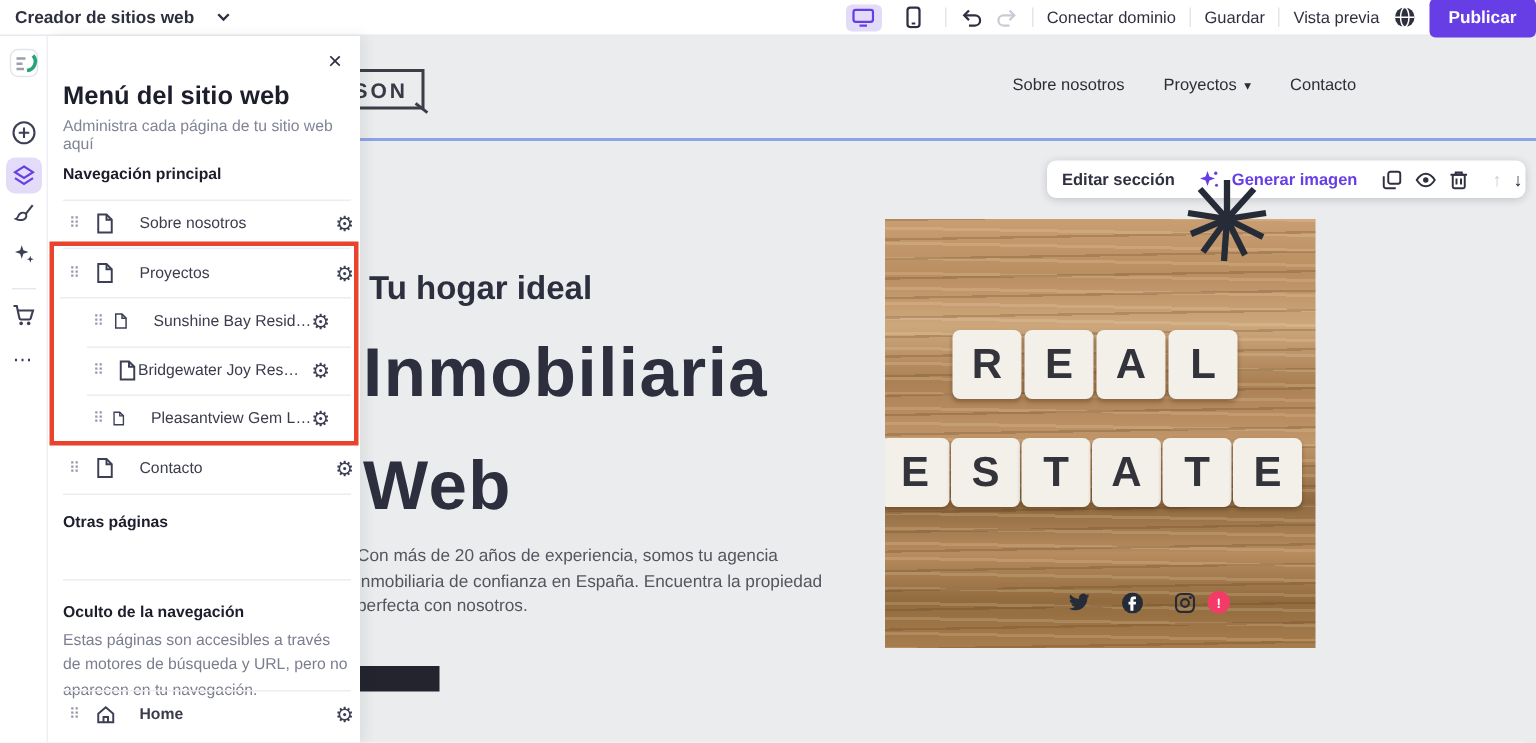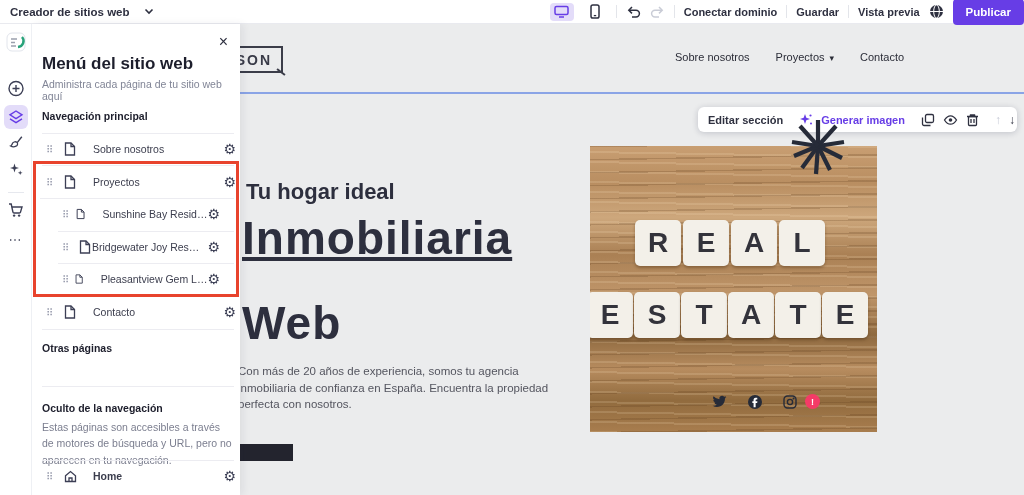--- a/index.html
+++ b/index.html
@@ -6,21 +6,21 @@
   html,body { width:1024px; height:495px; overflow:hidden;
     font-family:"Liberation Sans", sans-serif; background:#fff; }
 
   
   .topbar { position:absolute; left:0; top:0; width:1024px; height:24px;
     background:#fff; border-bottom:1px solid #e9eaef; display:flex; align-items:center;
     padding:0 0 0 10px; z-index:40; }
   .tb-left { display:flex; align-items:center; gap:14px; }
   .tb-title { font-size:11.5px; font-weight:700; color:#2e3040; }
   .tb-right { margin-left:auto; display:flex; align-items:center; gap:9px; }
-  .tb-btn-txt { font-size:11px; font-weight:700; color:#2e3040; cursor:pointer; white-space:nowrap; }
+  .tb-btn-txt { font-size:11px; font-weight:400; color:#2e3040; cursor:pointer; white-space:nowrap; }
   .vsep { width:1px; height:13px; background:#e3e5ea; }
   .icbtn { width:24px; height:18px; border-radius:4px; display:flex; align-items:center; justify-content:center; }
   .icbtn.active { background:#e3dcf9; }
   .publish { height:26px; padding:0 13px; background:#673de6; color:#fff; font-size:11.5px;
     font-weight:700; border:none; border-radius:4px; display:flex; align-items:center; }
 
   
   .rail { position:absolute; left:0; top:24px; width:32px; height:471px; background:#fff;
     border-right:1px solid #eef0f4; z-index:60; }
   .rail .ritem { position:absolute; left:50%; transform:translateX(-50%); display:flex;
@@ -62,21 +62,21 @@
   .toolbar { position:absolute; left:698px; top:83px; width:319px; height:25px; background:#fff;
     border-radius:6px; box-shadow:0 1px 6px rgba(25,28,60,.2); display:flex; align-items:center;
     padding:0 10px; gap:8px; }
   .tbr-txt { font-size:11px; font-weight:700; color:#2f3140; white-space:nowrap; cursor:pointer; }
   .tbr-txt.purple { color:#673de6; }
   .tbr-sep { width:1px; height:13px; background:#e6e8ee; }
   .arr { font-size:12px; font-weight:700; color:#2f3140; cursor:pointer; }
   .arr.dis { color:#c7cad6; }
 
   .kicker { position:absolute; left:246px; top:155px; font-size:22px; font-weight:700; color:#2d2f3e; }
-  .hero1 { position:absolute; left:242px; top:187px; font-size:46px; font-weight:700; color:#2d2f3e; letter-spacing:1px;text-decoration:underline; }
+  .hero1 { position:absolute; left:242px; top:197px; font-size:46px; font-weight:700; color:#2d2f3e; letter-spacing:1px; }
   .hero2 { position:absolute; left:242px; top:272px; font-size:46px; font-weight:700; color:#2d2f3e; letter-spacing:1px; }
   .hero-p { position:absolute; left:238px; top:339px; width:322px; font-size:11.5px; line-height:1.45; color:#54555f; }
   .cta { position:absolute; left:238px; top:420px; width:55px; height:17px; background:#23242e; }
 
   .photo { position:absolute; left:590px; top:122px; width:287px; height:286px; overflow:hidden;
     background:
       repeating-linear-gradient(179deg, rgba(90,56,24,.22) 0 1.5px, rgba(0,0,0,0) 1.5px 13px),
       repeating-linear-gradient(181deg, rgba(255,234,200,.16) 0 2px, rgba(0,0,0,0) 2px 10px),
       linear-gradient(180deg,#c89e72 0%,#b98e61 13%,#cda77c 25%,#aa8054 38%,#c0966a 52%,#8e693f 66%,#b78c5f 78%,#916b3e 89%,#a87d4e 100%);
   }

